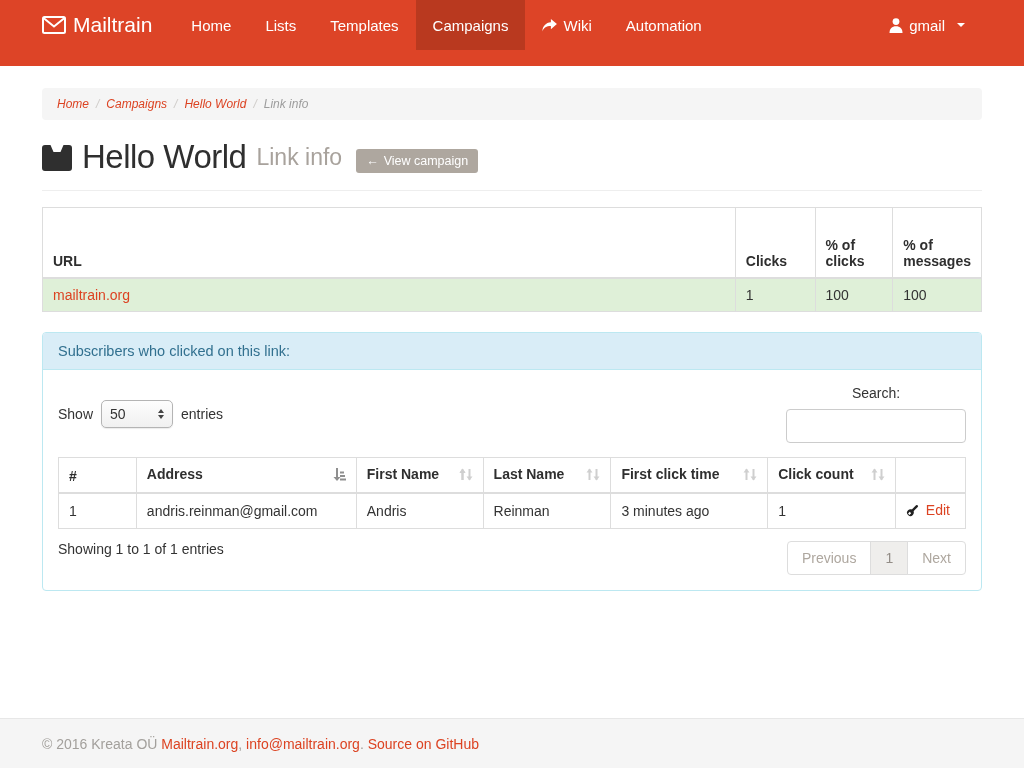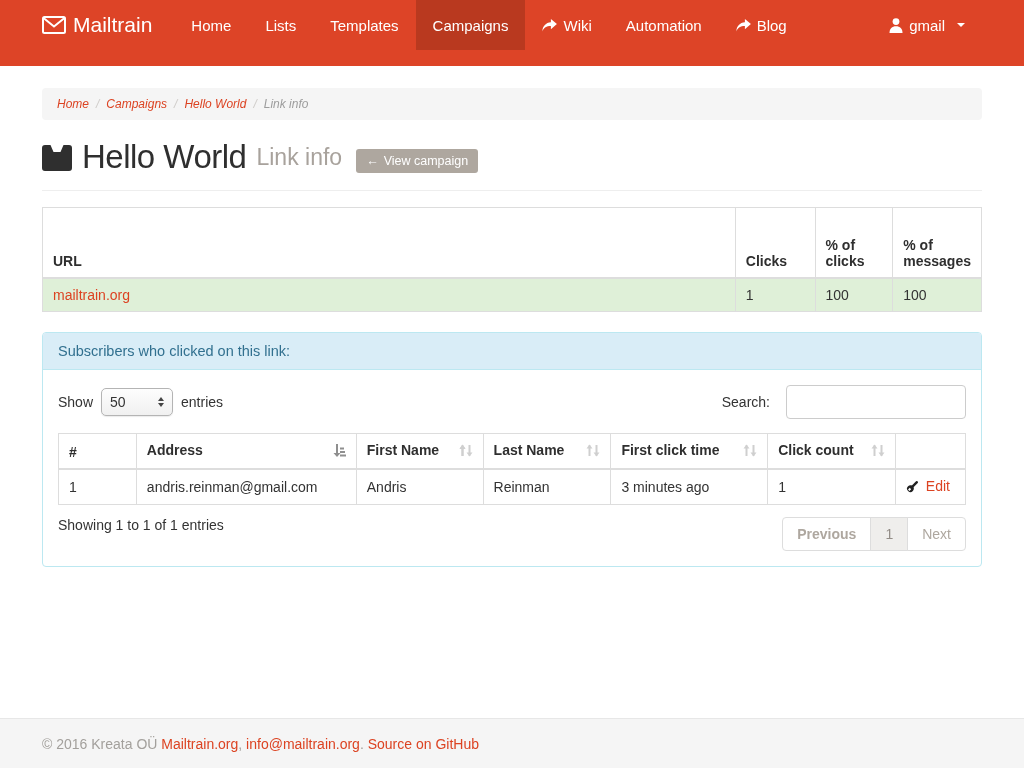--- a/index.html
+++ b/index.html
@@ -52,34 +52,34 @@
   .panel-heading { background: #D9EDF7; color: #31708F; padding: 10px 15px; font-size: 14.5px; border-bottom: 1px solid #BCE8F1; border-radius: 3px 3px 0 0; }
   .panel-body { padding: 15px; }
 
   
   .dt-controls { display: flex; align-items: center; font-size: 14px; margin-bottom: 14px; }
   .length-select { display: inline-flex; align-items: center; margin: 0 8px; border: 1px solid #b4b4b4; border-radius: 5px; background: linear-gradient(#fdfdfd, #f0f0f0); padding: 5px 8px; width: 72px; cursor: pointer; justify-content: space-between; box-shadow: 0 1px 1px rgba(0,0,0,0.08); }
   .stepper { display: flex; flex-direction: column; gap: 2px; }
   .stepper i { width: 0; height: 0; border-left: 3.5px solid transparent; border-right: 3.5px solid transparent; display: block; }
   .stepper .up { border-bottom: 4.5px solid #444; }
   .stepper .down { border-top: 4.5px solid #444; }
-  .dt-search { margin-left: auto; display: flex; align-items: center; gap: 16px; }
+  .dt-search { margin-left: auto; display: flex; align-items: center; gap: 8px; flex-direction: column; }
   .dt-search input { width: 180px; height: 34px; border: 1px solid #ccc; border-radius: 4px; padding: 6px 10px; font-size: 14px; font-family: inherit; }
 
   .sort-icon { float: right; margin-top: 2px; }
   .subs-table td { color: #333; }
   .num-red { color: #DC4322; }
   .edit-cell { white-space: nowrap; }
   .wrench { margin-right: 2px; vertical-align: -2px; }
 
   
   .dt-footer { display: flex; align-items: flex-start; margin-top: 12px; font-size: 14px; }
   .pagination { margin-left: auto; display: flex; }
   .page-btn { border: 1px solid #ddd; background: #fff; color: #AEA79F; font-size: 14px; padding: 8px 14px; margin-left: -1px; cursor: default; font-family: inherit; }
-  .page-btn.first { border-radius: 4px 0 0 4px; margin-left: 16px; font-weight: bold; }
+  .page-btn.first { border-radius: 4px 0 0 4px; margin-left: 16px; }
   .page-btn.last { border-radius: 0 4px 4px 0; }
   .page-btn.active { background: #efeeec; color: #938d87; }
 
   
   .site-footer { margin-top: auto; flex: 0 0 auto; height: 50px; background: #f5f5f5; border-top: 1px solid #e7e7e7; display: flex; align-items: center; }
   .site-footer .container { font-size: 14px; color: #a3a09c; }
   .site-footer a { color: #DC4322; text-decoration: none; cursor: pointer; }
 </style>
 </head>
 <body>
@@ -112,28 +112,20 @@
         <span class="nav-icon">
           <svg width="15" height="13" viewBox="0 0 16 14">
               <path d="M9.5 0 L16 5.5 L9.5 11 L9.5 7.6 C4.6 7.6 2 9.4 0.3 13.4 C0.8 7.3 4 4.2 9.5 3.6 Z" fill="#fff"></path>
             </svg>
         </span>
         <span>Wiki</span>
       </div>
       <div class="nav-item">
           <span>Automation</span>
         </div>
-      <div class="nav-item">
-        <span class="nav-icon">
-          <svg width="15" height="13" viewBox="0 0 16 14">
-              <path d="M9.5 0 L16 5.5 L9.5 11 L9.5 7.6 C4.6 7.6 2 9.4 0.3 13.4 C0.8 7.3 4 4.2 9.5 3.6 Z" fill="#fff"></path>
-            </svg>
-        </span>
-        <span>Blog</span>
-      </div>
     </div>
     <div class="nav-right">
       <div class="nav-item">
         <span class="nav-icon">
           <svg width="14" height="15" viewBox="0 0 14 15">
               <circle cx="7" cy="3.6" r="3.4" fill="#fff"></circle>
               <path d="M0.5 15 C0.5 10.5 3 8.2 7 8.2 C11 8.2 13.5 10.5 13.5 15 Z" fill="#fff"></path>
             </svg>
         </span>
         <span>gmail</span>

